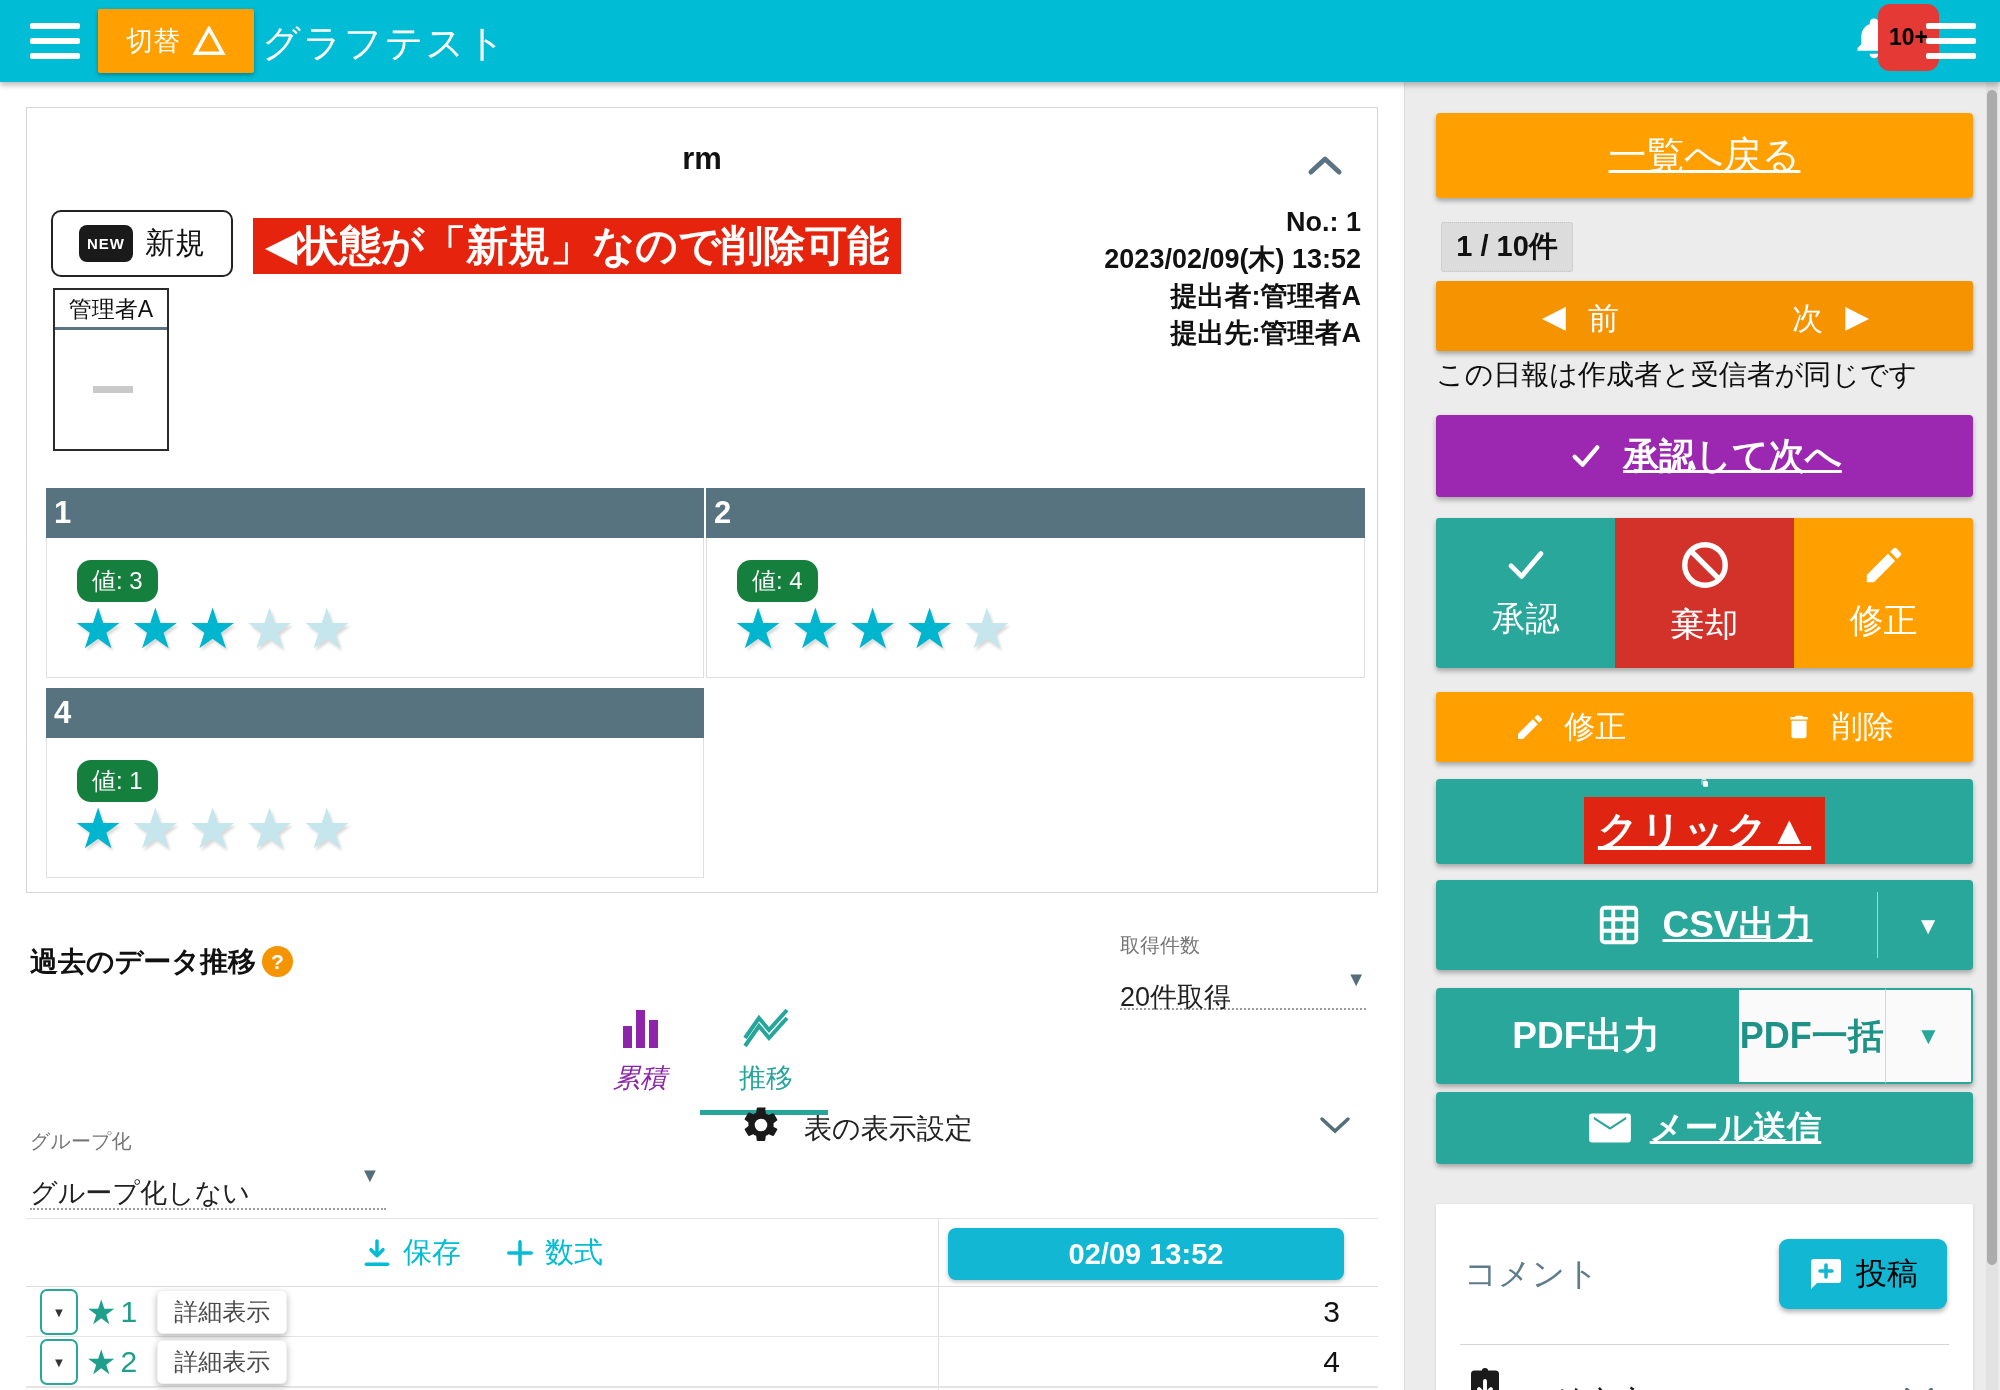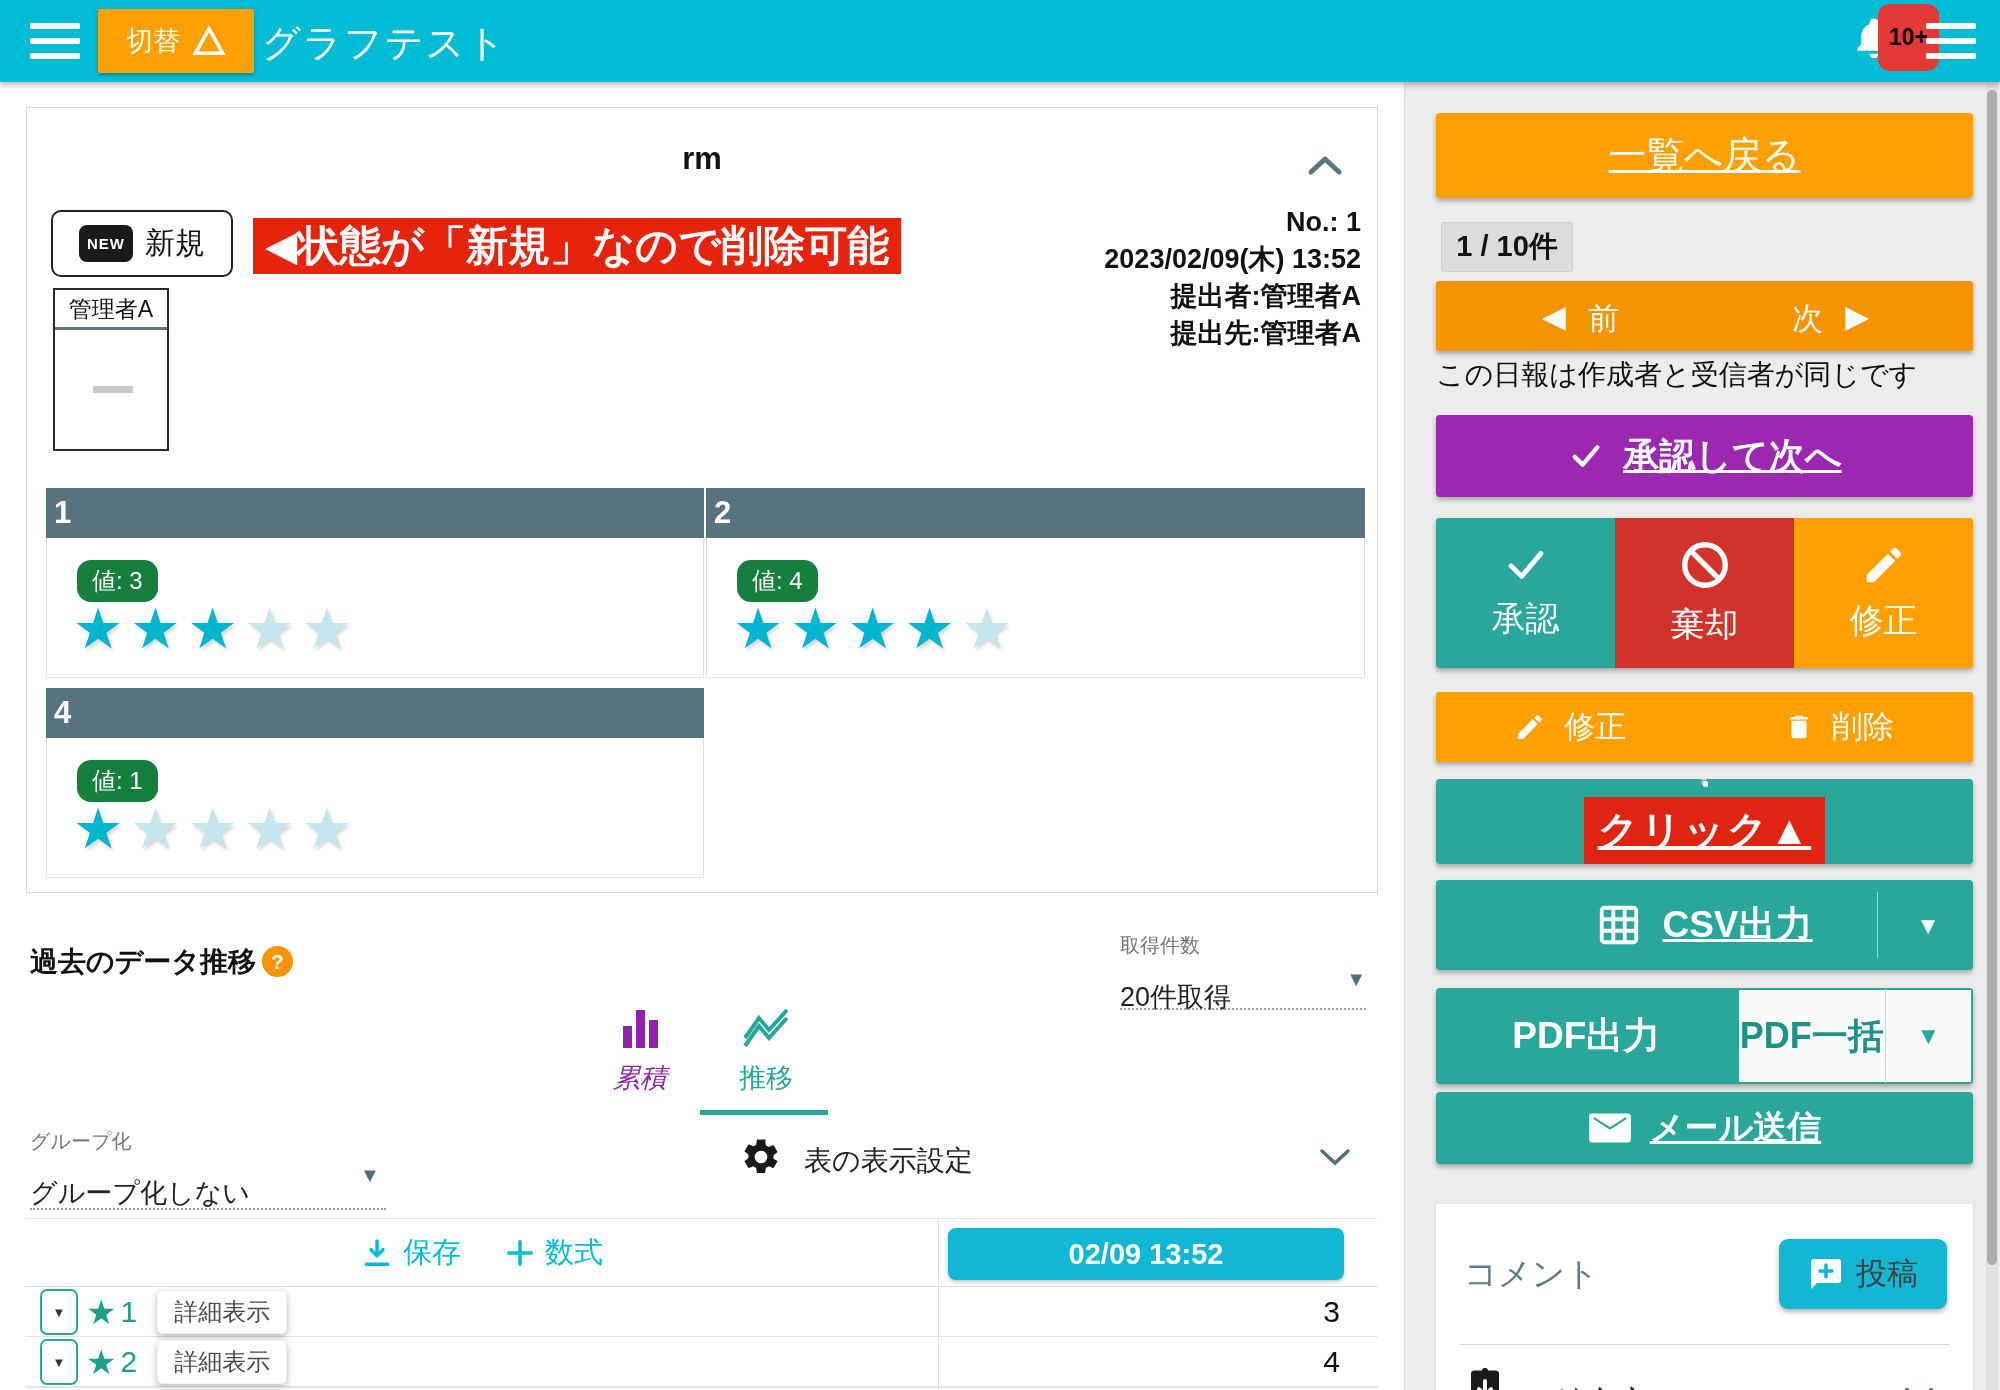--- a/index.html
+++ b/index.html
@@ -59,21 +59,21 @@
   .tab { position:absolute; top:1008px; text-align:center; cursor:pointer; }
   .tab-ruiseki { left:595px; width:90px; color:#8E24AA;font-style:italic; }
   .tab-suii { left:716px; width:100px; color:#26A69A; }
   .tab .tlabel { font-size:27px; margin-top:8px; }
   .bars-icon { display:inline-flex; align-items:flex-end; gap:4px; height:40px; }
   .bars-icon i { display:block; width:9px; background:#8E24AA; }
   .tab-underline { position:absolute; left:700px; top:1110px; width:128px; height:5px; background:#26A69A; }
 
   .grouping { position:absolute; left:30px; top:1128px; width:356px; height:82px; border-bottom:2px dotted #9E9E9E; cursor:pointer; }
   .grouping .sel-caret { position:absolute; left:330px; top:36px; }
-  .settings-row { position:absolute; left:740px; top:1136px; width:620px; height:46px; cursor:pointer; }
+  .settings-row { position:absolute; left:740px; top:1104px; width:620px; height:46px; cursor:pointer; }
   .gear { position:absolute; left:0; top:0; }
   .settings-label { position:absolute; left:64px; top:6px; font-size:28px; color:#222; }
   .settings-chev { position:absolute; left:578px; top:10px; }
 
   .table { position:absolute; left:26px; top:1218px; width:1352px; height:172px; background:#fff; border-top:1px solid #E6E6E6; }
   .t-vline { position:absolute; left:912px; top:0; width:1px; height:172px; background:#E0E0E0; }
   .t-head { position:absolute; left:0; top:0; width:912px; height:68px; border-bottom:1px solid #DCDCDC;
             display:flex; align-items:center; justify-content:center; gap:14px; }
   .t-head .tool { display:flex; align-items:center; gap:10px; color:#00BCD4; font-size:29px; cursor:pointer; }
   .t-head .gap { width:16px; }
@@ -121,21 +121,21 @@
              box-shadow:0 3px 5px rgba(0,0,0,.3); }
   .pdf-main { width:56%; background:#2AA79B; color:#fff; font-size:37px; font-weight:bold; display:flex; align-items:center; justify-content:center; cursor:pointer; }
   .pdf-batch { flex:1; background:#FAFAFA; border:2px solid #2AA79B; border-right:none; color:#1F9287; font-size:36px; font-weight:bold;
                display:flex; align-items:center; justify-content:center; cursor:pointer; }
   .pdf-caret { width:88px; background:#FAFAFA; border:2px solid #2AA79B; border-left:1px solid #BFE0DC; color:#2AA79B;
                font-size:24px; display:flex; align-items:center; justify-content:center; cursor:pointer; }
   .mail-btn { top:1010px; height:72px; background:#2AA79B; font-size:34px; font-weight:bold; gap:18px; }
   .comment-card { top:1122px; height:268px; background:#fff; border-radius:2px; box-shadow:0 1px 3px rgba(0,0,0,.15); position:absolute; }
   .comment-title { position:absolute; left:28px; top:48px; font-size:33px; color:#5E7C8B; }
   .post-btn { position:absolute; right:26px; top:35px; width:168px; height:70px; background:#12B7D4; border:none; border-radius:9px;
-              box-shadow:0 3px 5px rgba(0,0,0,.3); color:#404040; font-size:31px; display:flex; align-items:center;
+              box-shadow:0 3px 5px rgba(0,0,0,.3); color:#000000; font-size:31px; display:flex; align-items:center;
               justify-content:center; gap:12px; cursor:pointer; }
   .comment-div { position:absolute; left:24px; right:24px; top:140px; border-bottom:1px solid #D5D5D5; }
   .emoji-row { position:absolute; left:28px; right:24px; top:160px; height:70px; cursor:pointer; }
   .emoji-label { position:absolute; left:92px; top:18px; font-size:31px; color:#1a1a1a; }
   .emoji-chev { position:absolute; right:14px; top:22px; }
 
   .scrollbar { position:absolute; left:1986px; top:82px; width:12px; height:1308px; background:#E2E2E2; }
   .scroll-thumb { position:absolute; left:1px; top:8px; width:10px; height:1175px; background:#ACACAC; border-radius:6px; cursor:grab; }
 </style>
 </head>

